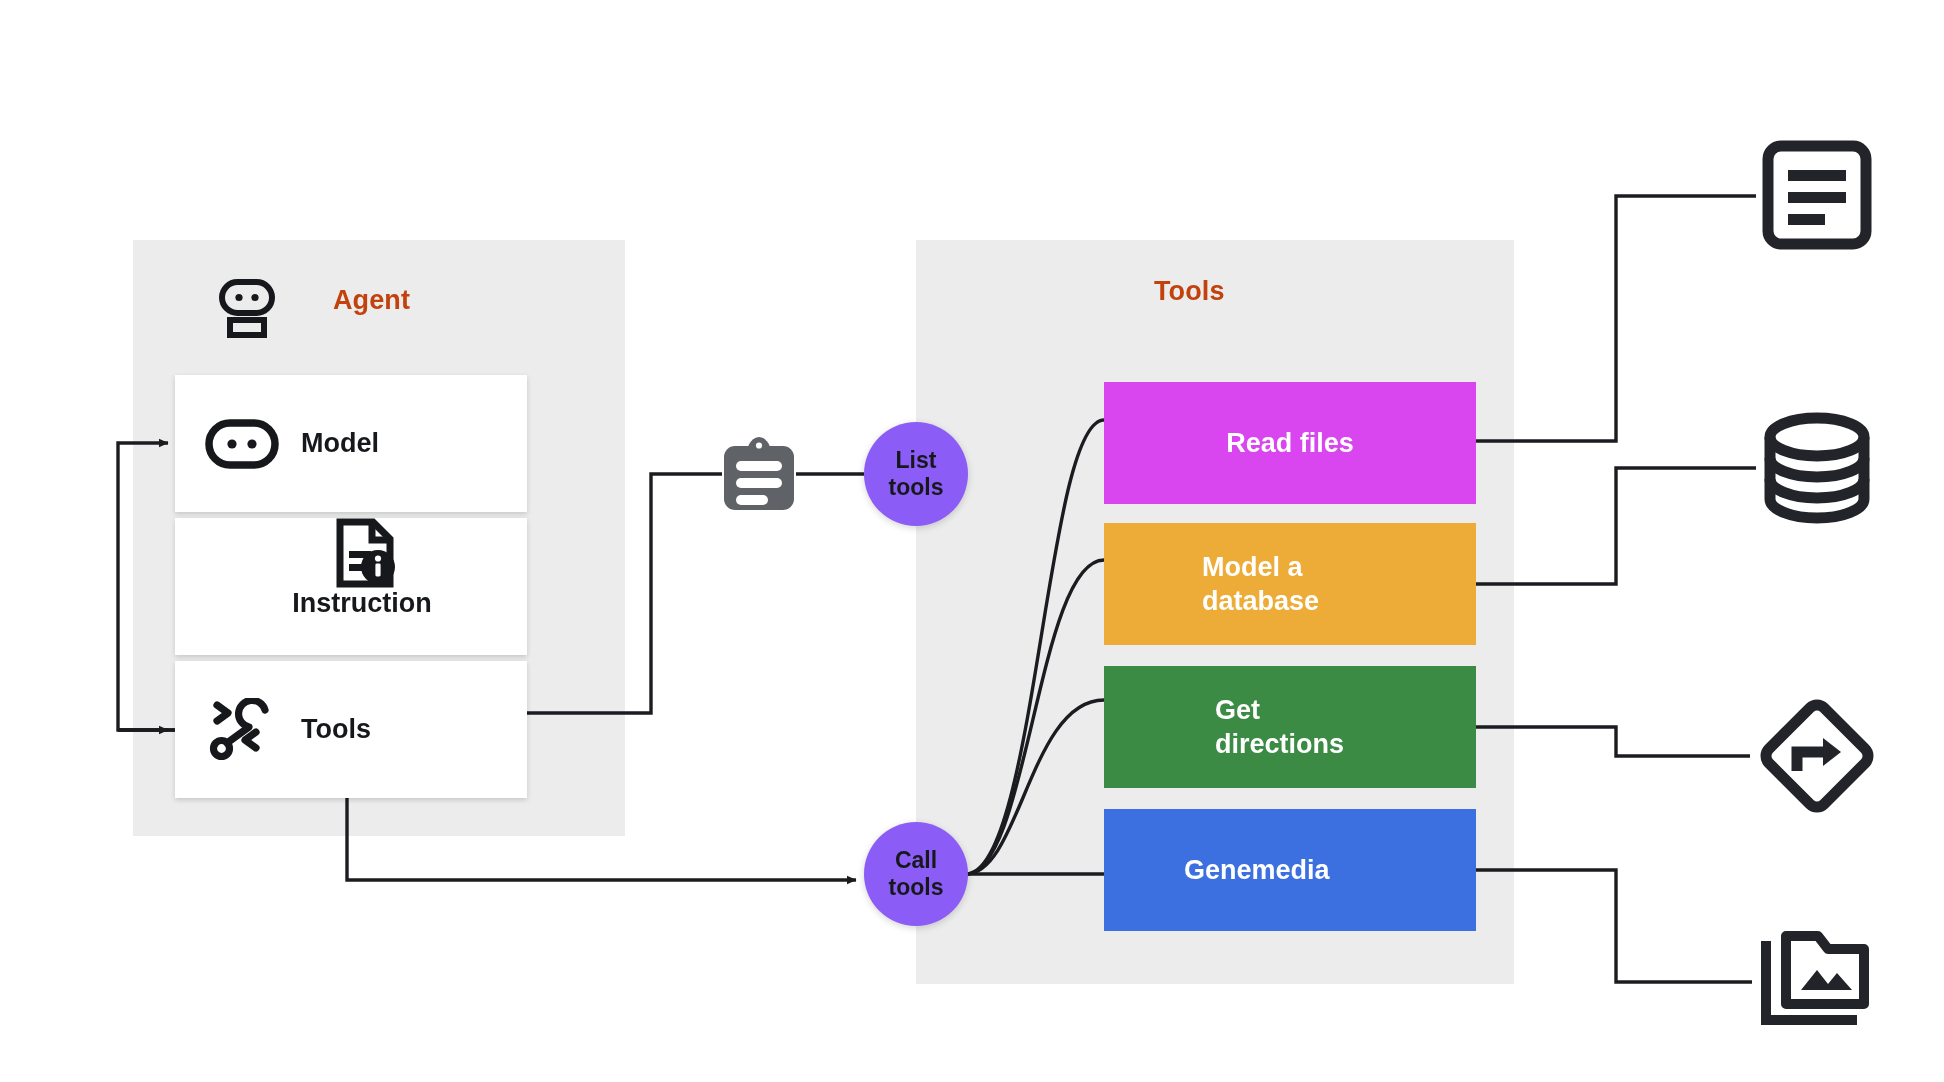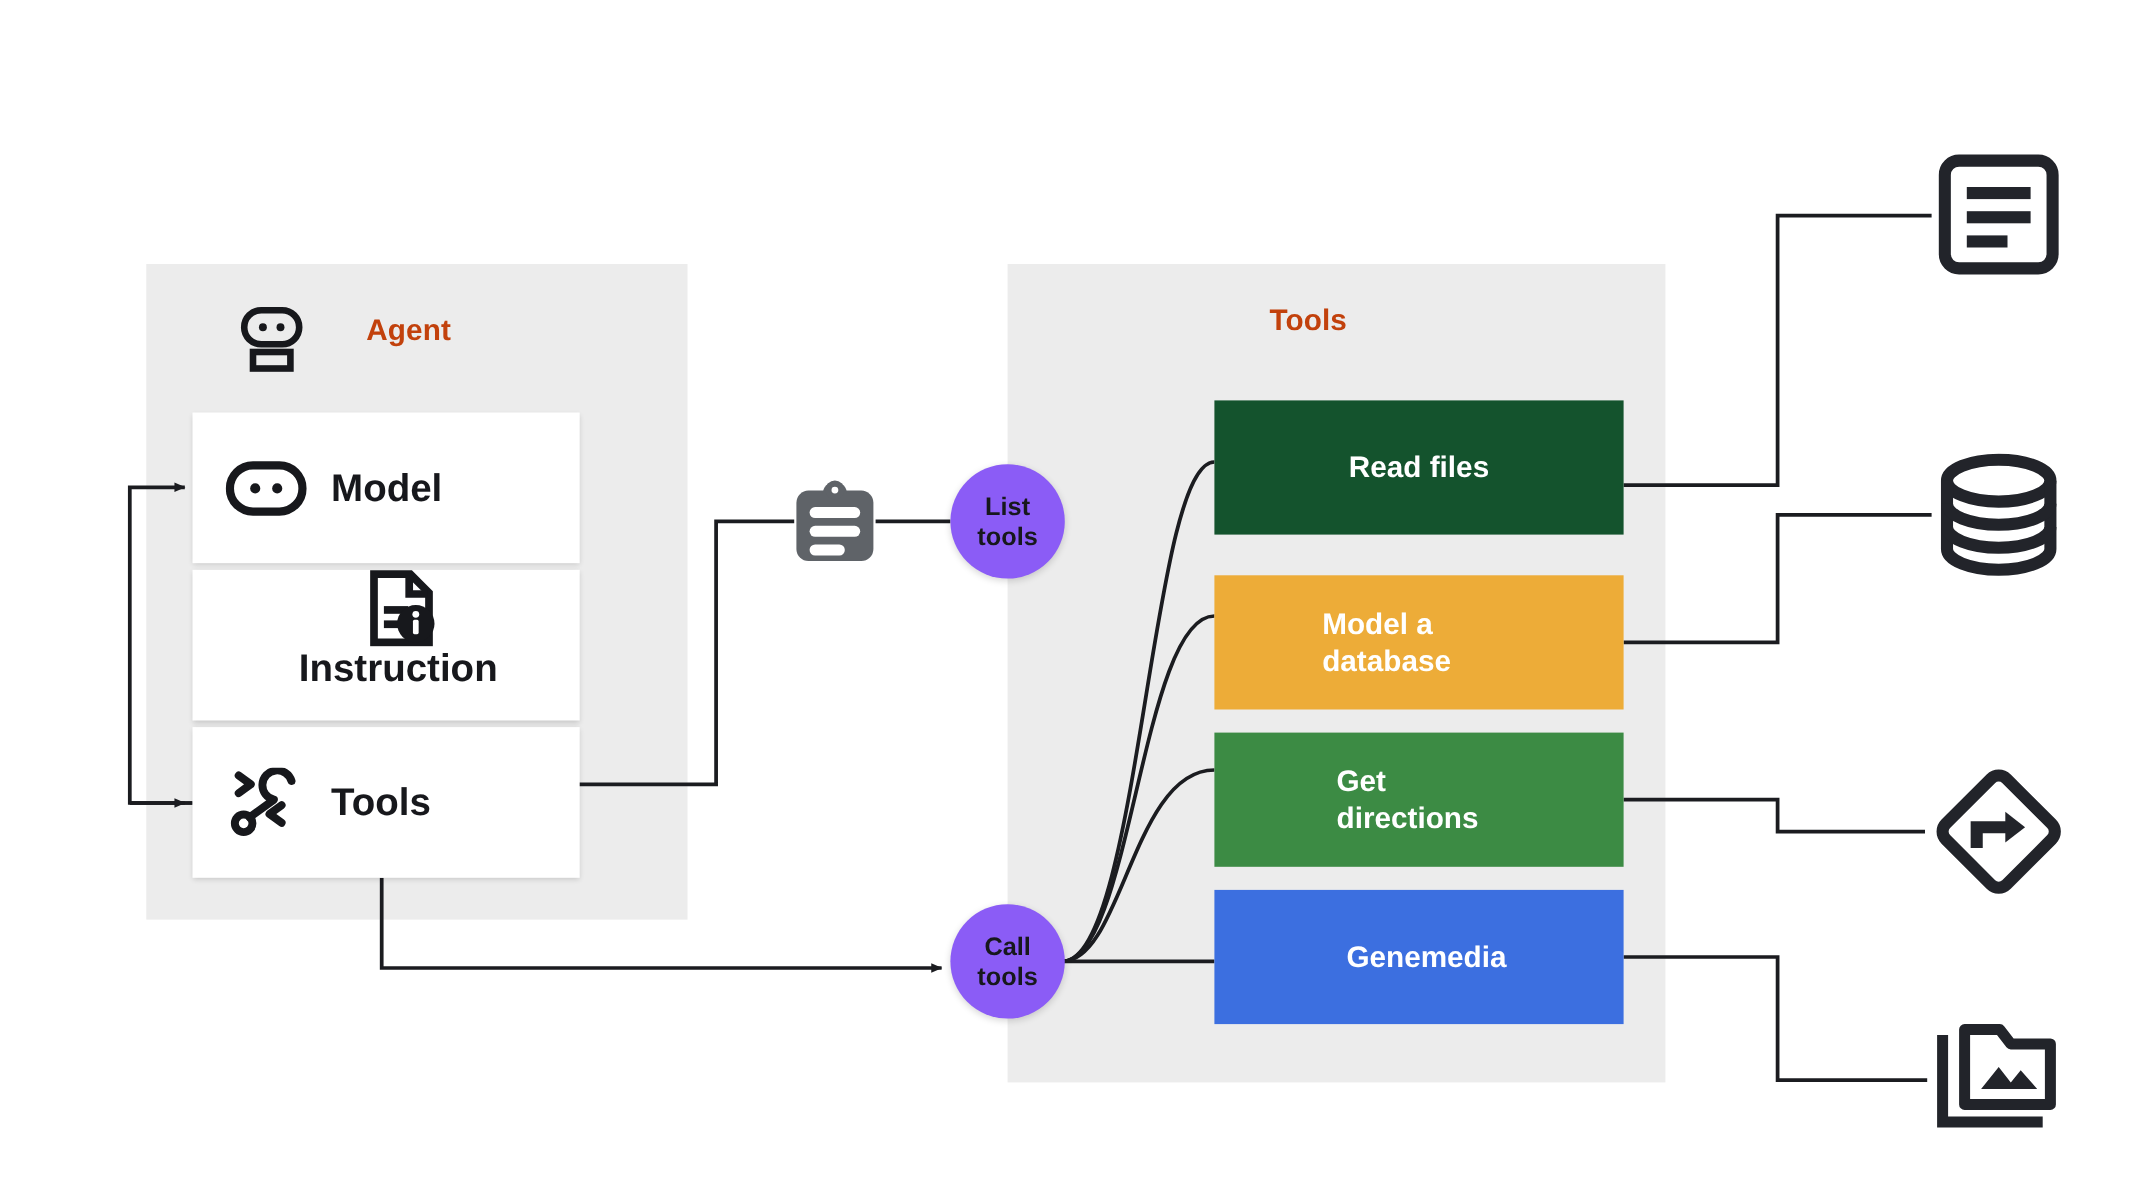--- a/index.html
+++ b/index.html
@@ -57,21 +57,21 @@
 
   .agent-card .ic {
     width: 74px;
     margin-left: 30px;
     display: flex;
     align-items: center;
     justify-content: center;
     flex: 0 0 auto;
   }
   .agent-card .lbl {
-    font-size: 35px;
+    font-size: 27px;
     font-weight: 700;
     color: #17181c;
     margin-left: 22px;
     white-space: nowrap;
   }
 
   
   #agent-robot {
     position: absolute;
     left: 216px;
@@ -119,24 +119,24 @@
     align-items: center;
     box-sizing: border-box;
   }
   .tool-card .tlbl {
     font-size: 27px;
     font-weight: 700;
     color: #ffffff;
     line-height: 1.26;
     white-space: pre-line;
   }
-  #tool-read-files  { top: 364px; height: 122px; background: #14532d; justify-content: center; }
+  #tool-read-files  { top: 382px; height: 122px; background: #d946ef; justify-content: center; }
   #tool-query-db    { top: 523px; height: 122px; background: #edac38; padding-left: 98px; }
   #tool-directions  { top: 666px; height: 122px; background: #3c8b44; padding-left: 111px; }
-  #tool-genemedia   { top: 809px; height: 122px; background: #3c6fe0; padding-left: 120px; text-align: right; }
+  #tool-genemedia   { top: 809px; height: 122px; background: #3c6fe0; padding-left: 80px; text-align: right; }
 
   
   .ext-icon {
     position: absolute;
     display: flex;
     align-items: center;
     justify-content: center;
   }
   #ext-document   { left: 1762px; top: 140px;  width: 110px; height: 110px; }
   #ext-database   { left: 1762px; top: 412px;  width: 110px; height: 112px; }

